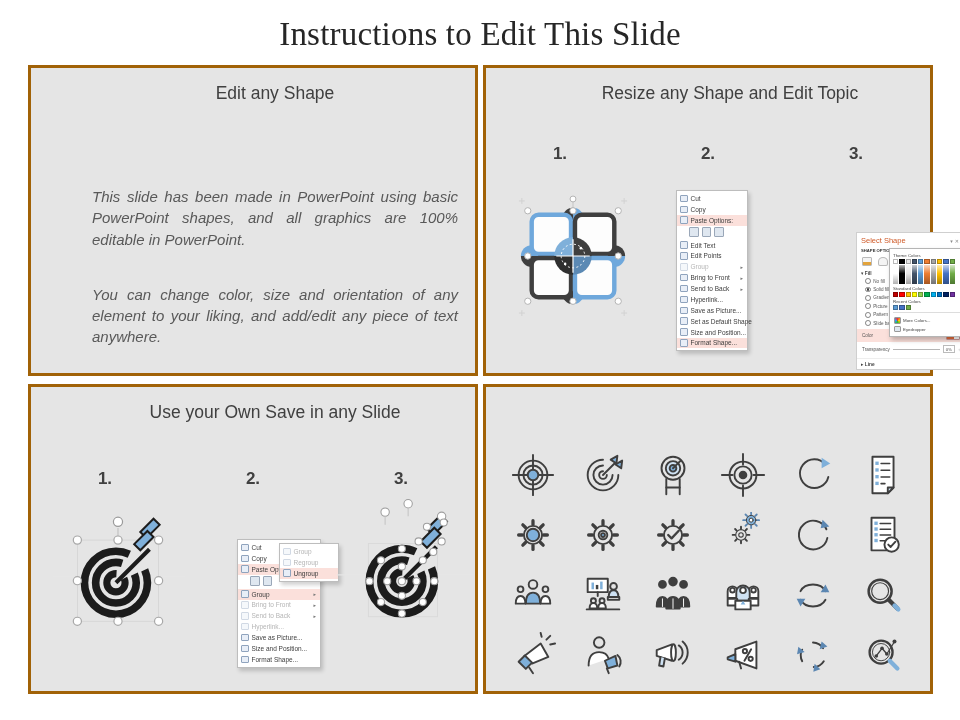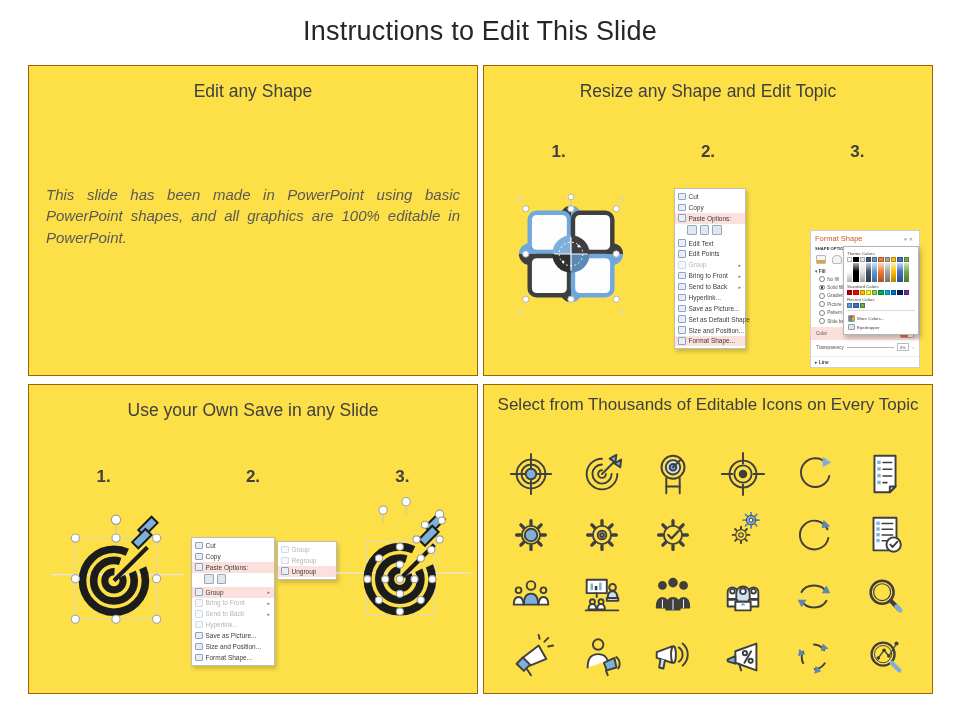--- a/index.html
+++ b/index.html
@@ -1,18 +1,18 @@
 <!DOCTYPE html>
 <html><head>
 <meta charset="utf-8">
 <style>
   html,body{margin:0;padding:0;background:#fff;}
   body{width:960px;height:720px;position:relative;font-family:"Liberation Sans","DejaVu Sans",sans-serif;color:#3f3f3f;overflow:hidden;}
-  .slide-title{position:absolute;top:16px;left:0;width:100%;text-align:center;font-size:27px;color:#262626;letter-spacing:.2px;}
-  .panel{position:absolute;background:#fde047;border:1px solid #a16207;box-sizing:border-box;}
+  .slide-title{position:absolute;top:16px;left:0;width:100%;text-align:center;font-size:33px;color:#262626;letter-spacing:.2px;font-family:Liberation Serif, serif;}
+  .panel{position:absolute;background:#e5e5e5;border:3px solid #a16207;box-sizing:border-box;padding-left:44px;}
   #p-tl{left:28px;top:65px;width:450px;height:311px;}
   #p-tr{left:483px;top:65px;width:450px;height:311px;}
   #p-bl{left:28px;top:384px;width:450px;height:310px;}
   #p-br{left:483px;top:384px;width:450px;height:310px;}
   .panel-heading{margin:0;padding-top:15px;text-align:center;font-size:17.5px;font-weight:500;color:#404040;}
   .body-para{font-style:italic;font-size:15px;line-height:1.42;color:#595959;text-align:justify;margin:0 17px;}
   #para1{margin-top:82px;}
   #para2{margin-top:34px;}
   .steps-row{position:absolute;left:0;width:100%;display:flex;}
   #p-tr .steps-row{top:76px;}
@@ -72,20 +72,21 @@
   .icon-cell svg{width:46px;height:46px;}
 </style>
 </head>
 <body>
 
 <div class="slide-title">Instructions to Edit This Slide</div>
 
 <div class="panel" id="p-tl">
   <h2 class="panel-heading">Edit any Shape</h2>
   <p class="body-para" id="para1">This slide has been made in PowerPoint using basic PowerPoint shapes, and all graphics are 100% editable in PowerPoint.</p>
+  <p class="body-para" id="para2">You can change color, size and orientation of any element to your liking, and add/edit any piece of text anywhere.</p>
 </div>
 
 <div class="panel" id="p-tr">
   <h2 class="panel-heading">Resize any Shape and Edit Topic</h2>
   <div class="steps-row">
     <span class="step-num">1.</span>
     <span class="step-num">2.</span>
     <span class="step-num">3.</span>
   </div>
 
@@ -190,21 +191,21 @@
         <span>Size and Position...</span>
       </div>
       <div class="cm-row hl">
         <span class="mi"></span>
         <span>Format Shape...</span>
       </div>
     </div>
 
   <div class="fs graphic" style="left:326px;top:128px;width:110px;height:138px;">
     <div class="fs-head">
-      <span class="fs-title">Format Shape</span>
+      <span class="fs-title">Select Shape</span>
       <span class="fs-ctrl"><span>▾</span><span>✕</span></span>
     </div>
     <div class="fs-tabs">
       <span class="fs-tab-a">SHAPE OPTIONS</span>
       <span class="fs-tab-i">TEXT OPTIONS</span>
     </div>
     <div class="fs-tools">
       <span class="fs-tool t1"></span>
       <span class="fs-tool t2"></span>
       <span class="fs-tool"></span>
@@ -440,21 +441,20 @@
           <circle cx="100" cy="44" r="3.4"></circle>
           <circle cx="92" cy="54" r="3.4"></circle>
         <line x1="46" y1="20" x2="46" y2="28" stroke="#c4c4c4"></line>
           <line x1="68" y1="12" x2="68" y2="20" stroke="#c4c4c4"></line>
       </g>
     </svg>
   </div>
 </div>
 
 <div class="panel" id="p-br">
-  <h2 class="panel-heading" style="padding-top:10px;font-size:17px;">Select from Thousands of Editable Icons on Every Topic</h2>
   <div class="icon-grid">
       <div class="icon-cell">
         <svg viewBox="0 0 48 48" fill="none" stroke="#3f3f3f" stroke-width="2" stroke-linecap="round" stroke-linejoin="round">
           <line x1="24" y1="3" x2="24" y2="45"></line>
           <line x1="3" y1="24" x2="45" y2="24"></line>
           <circle cx="24" cy="24" r="15"></circle>
           <circle cx="24" cy="24" r="10"></circle>
           <circle cx="24" cy="24" r="5.5" fill="#7fb0da"></circle>
         </svg>
       </div>

